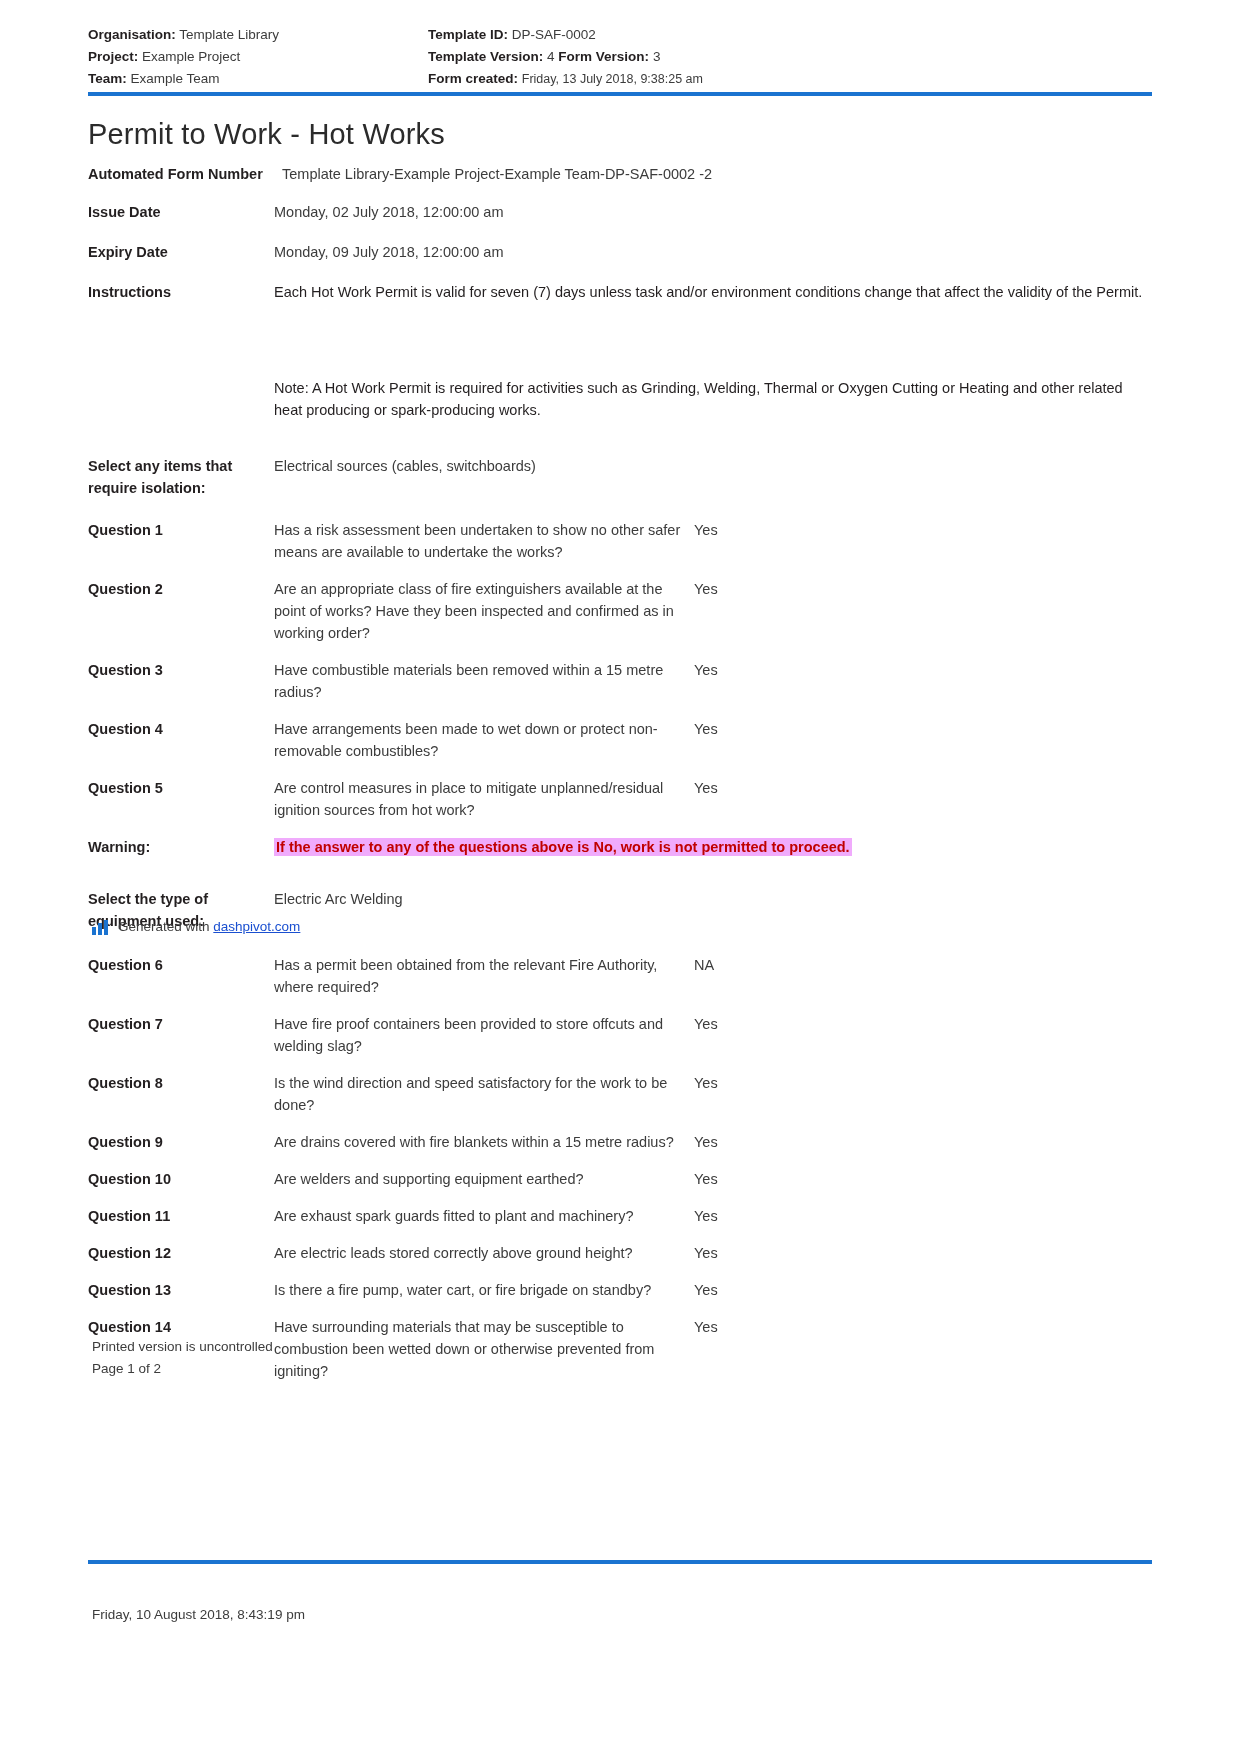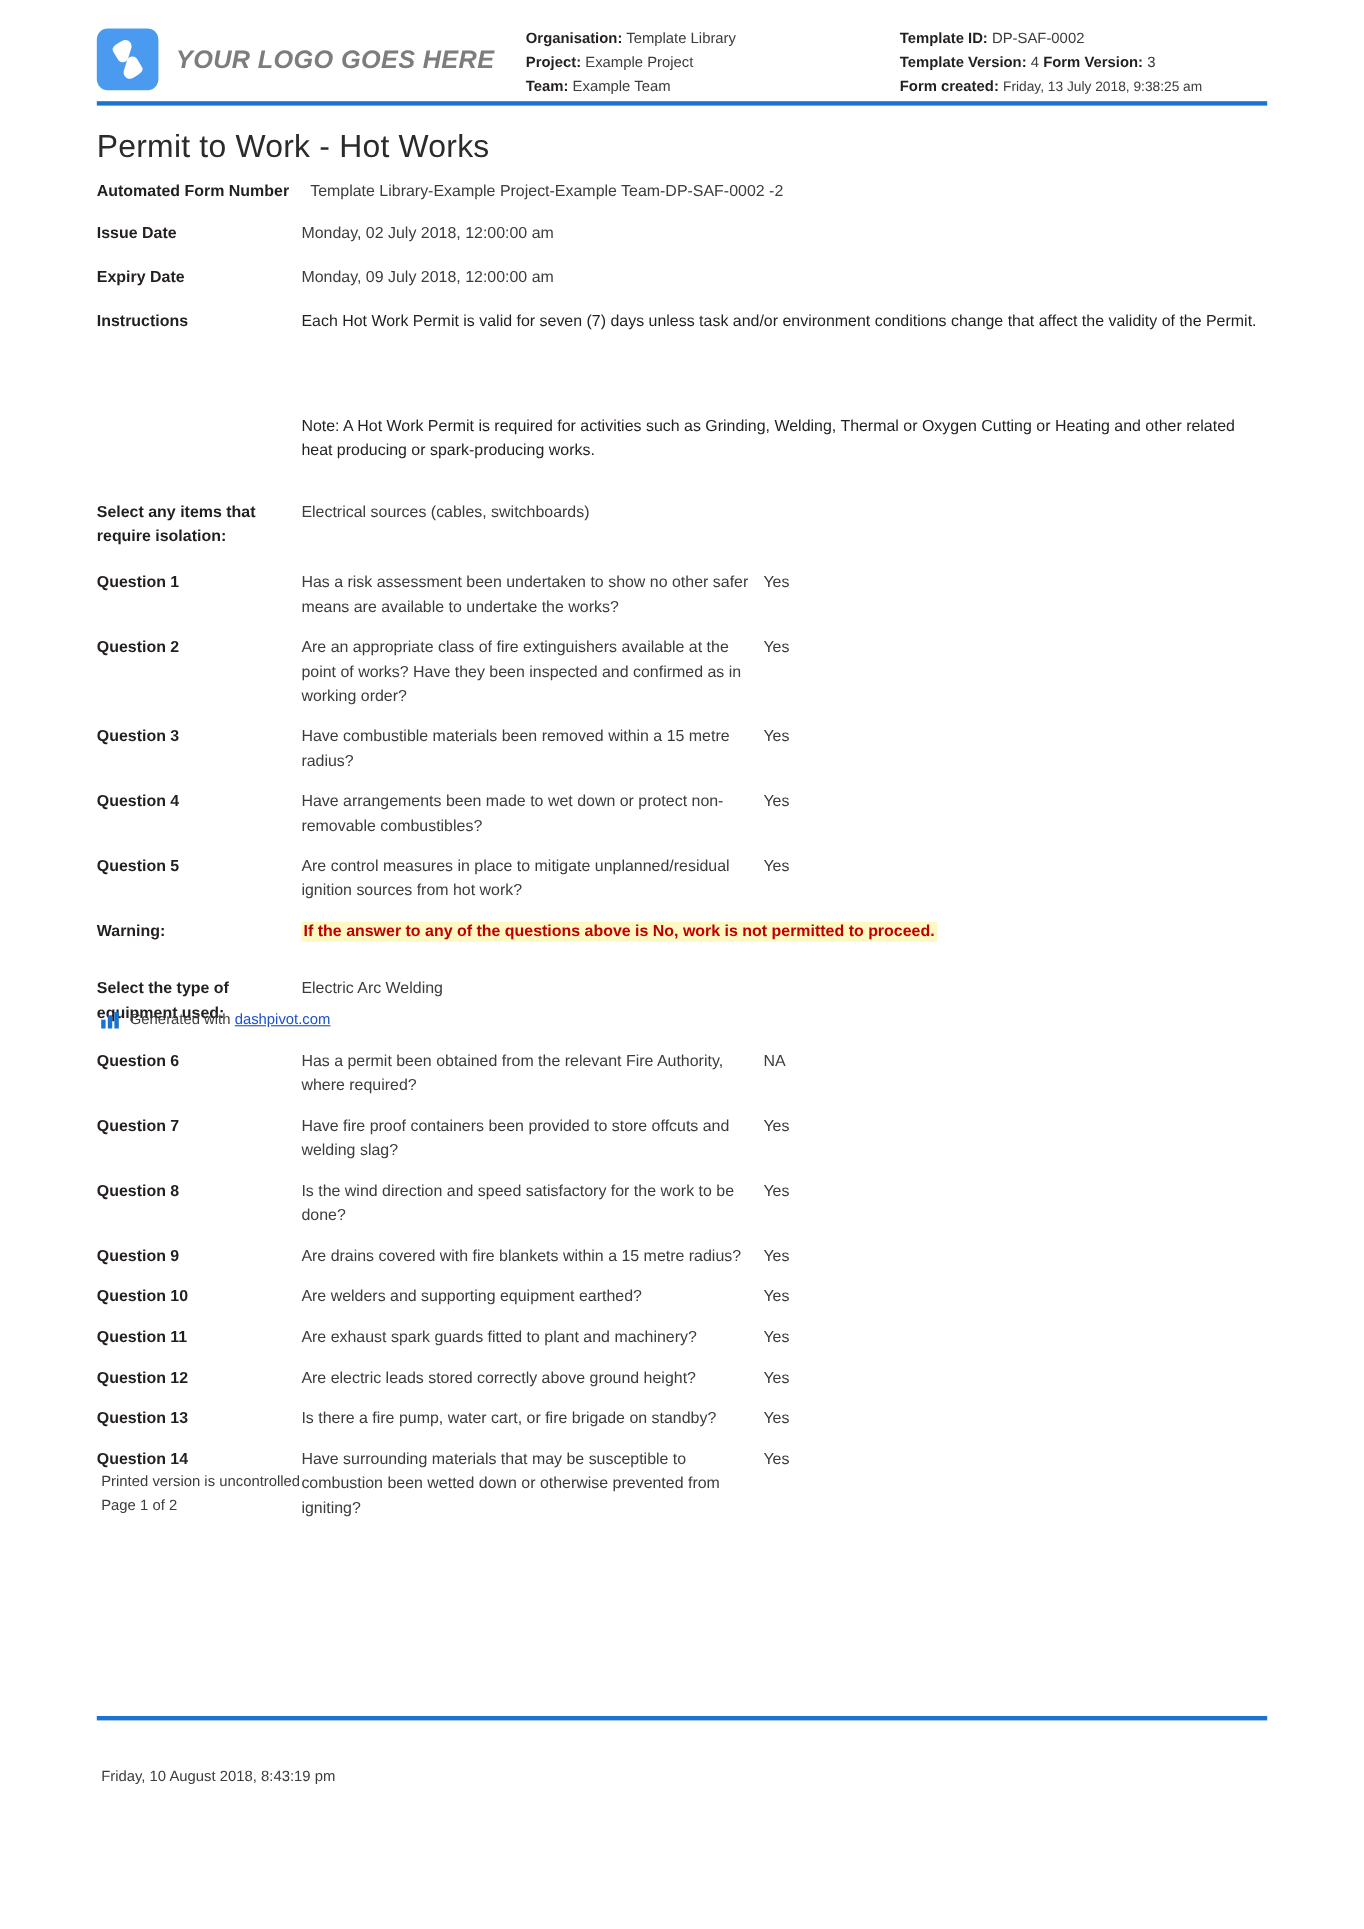--- a/index.html
+++ b/index.html
@@ -134,21 +134,21 @@
   .bold-para {
     font-weight: normal;
     color: #231f20;
     max-width: 880px;
   }
   .gap-note { margin-top: 74px; }
 
   .multi-label { line-height: 23px; }
 
   .highlight {
-    background: #fef9c3;
+    background: #f0abfc;
     color: #c00000;
     font-weight: bold;
     padding: 1px 2px;
   }
 
   .row.tight { margin-bottom: 15px; }
   .row.isolation { margin-bottom: 20px; }
 
   
   .rule-bottom {
@@ -197,31 +197,20 @@
     text-decoration: underline;
   }
 </style>
 </head>
 <body>
 
 <div class="page">
 
   <div class="header">
 
-    <div class="logo-block">
-      <div class="logo-mark">
-        <svg width="56" height="56" viewBox="0 0 56 56" aria-hidden="true">
-          <g fill="#ffffff">
-            <path d="M22.5 11.5 C27 8.5, 32.5 12, 31.5 17.5 L28.5 27 C27.5 31, 22 32, 19.5 28.5 L15 21 C12.5 17, 18 14, 22.5 11.5 Z"></path>
-            <path d="M33.5 44.5 C29 47.5, 23.5 44, 24.5 38.5 L27.5 29 C28.5 25, 34 24, 36.5 27.5 L41 35 C43.5 39, 38 42, 33.5 44.5 Z"></path>
-          </g>
-        </svg>
-      </div>
-      <div class="logo-text">YOUR LOGO GOES HERE</div>
-    </div>
 
     <div class="meta-col left">
       <div>
         <span class="lbl">Organisation:</span>
         <span class="val">Template Library</span>
       </div>
       <div>
         <span class="lbl">Project:</span>
         <span class="val">Example Project</span>
       </div>

